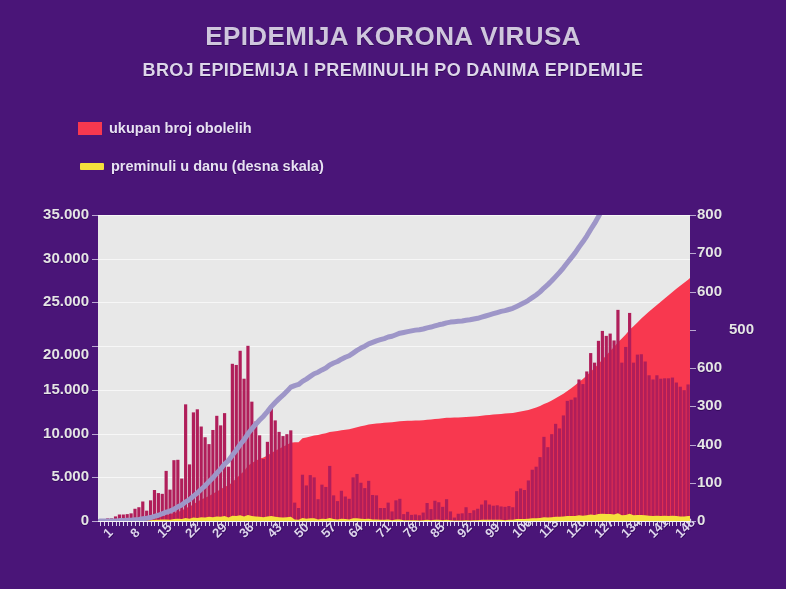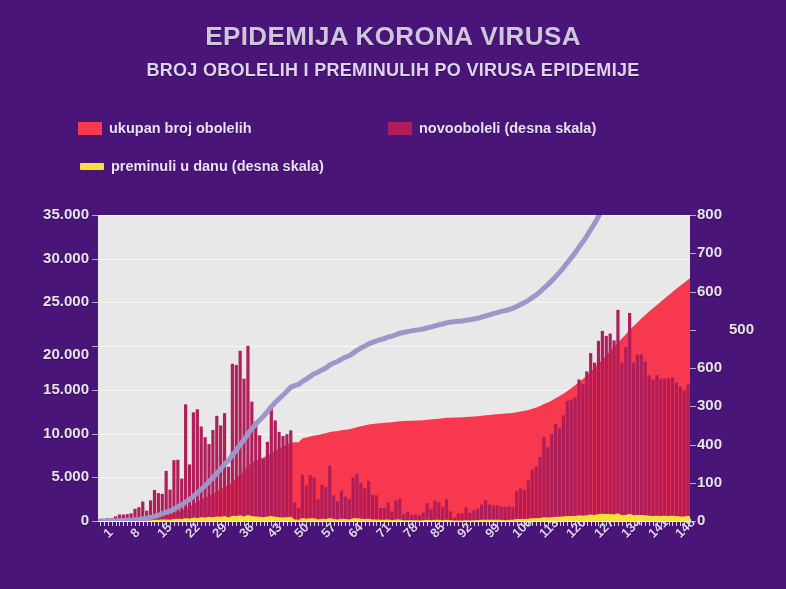--- a/index.html
+++ b/index.html
@@ -70,30 +70,26 @@
     white-space:nowrap;
   }
   .axis-line{position:absolute;background:#b9a8d0;}
 </style>
 </head>
 <body>
 
 <div id="stage">
 
   <div class="title">EPIDEMIJA KORONA VIRUSA</div>
-  <div class="subtitle">BROJ OBOLELIH I PREMINULIH PO VIRUSA EPIDEMIJE</div>
+  <div class="subtitle">BROJ EPIDEMIJA I PREMINULIH PO DANIMA EPIDEMIJE</div>
 
   <div class="legend">
     <div class="legend-item li-0">
       <span class="sw sw-box" style="background: rgb(248, 56, 79);"></span>
       <span class="lbl">ukupan broj obolelih</span>
-    </div>
-    <div class="legend-item li-1">
-      <span class="sw sw-box" style="background: rgb(176, 30, 90);"></span>
-      <span class="lbl">novooboleli (desna skala)</span>
     </div>
     <div class="legend-item li-2">
       <span class="sw sw-line" style="background: rgb(245, 224, 60);"></span>
       <span class="lbl">preminuli u danu (desna skala)</span>
     </div>
   </div>
 
   <div id="yleft">
       <div class="ytick ytick-l" style="top: 511px;">0</div>
       <div class="tickmark" style="left: 92px; top: 521px;"></div>

